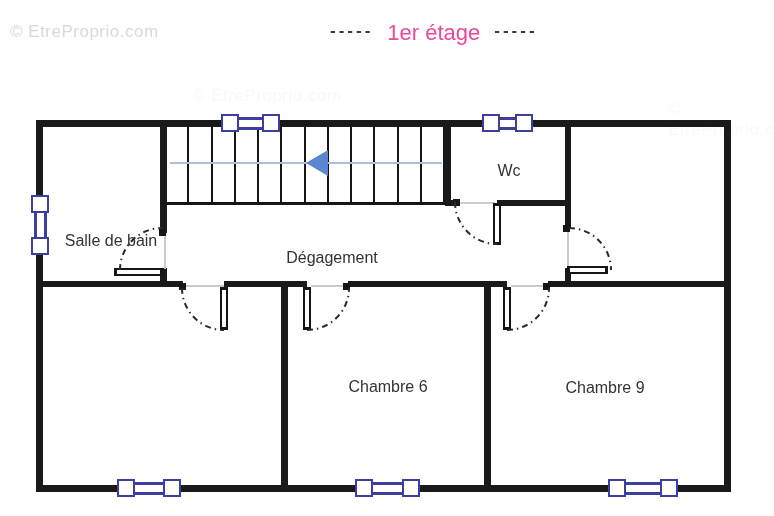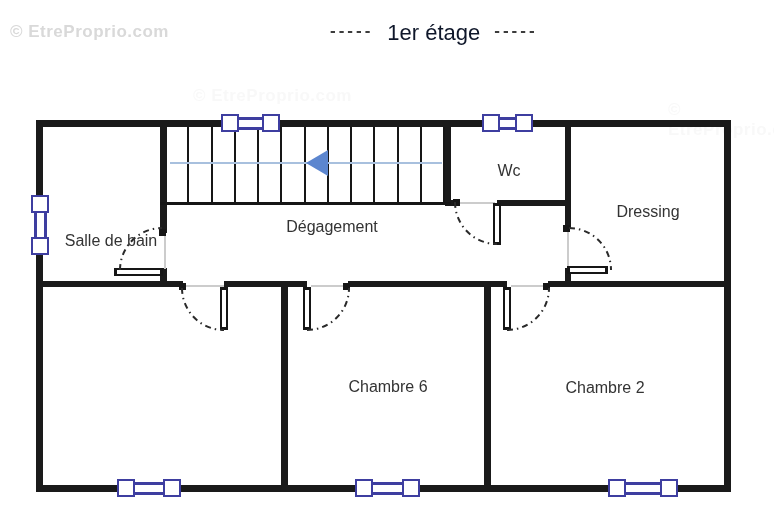--- a/index.html
+++ b/index.html
@@ -10,29 +10,29 @@
     --label:#333333;
     --watermark:#d9d9d9;
   }
   html,body{margin:0;padding:0;background:#ffffff;}
   .canvas{
     position:relative;width:774px;height:516px;background:#ffffff;overflow:hidden;
     font-family:"Liberation Sans","DejaVu Sans",sans-serif;
   }
   .watermark{
     position:absolute;left:10px;top:22px;font-size:17px;color:var(--watermark);
-    letter-spacing:.5px;user-select:none;font-weight:bold;
+    letter-spacing:.5px;user-select:none;
   }
   .watermark.faint{opacity:.30;color:#e9e9e9;}
   .title-row{
     position:absolute;left:330px;top:20px;display:flex;align-items:center;gap:14px;
     color:#2f2f2f;
   }
   .title-dash{font-size:17px;font-weight:700;letter-spacing:3px;color:#3c3c3c;transform:translateY(-2px);}
-  .title-text{font-size:22px;color:#0f172a;}
+  .title-text{font-size:22px;color:#ec4899;}
   .wall{position:absolute;background:var(--wall);}
   .gray-line{position:absolute;background:#cccccc;}
   .marker{position:absolute;width:7px;height:7px;background:#161616;}
   .room-label{
     position:absolute;transform:translate(-50%,-50%);font-size:16px;color:var(--label);
     white-space:nowrap;
   }
   
   .stairs{position:absolute;left:166px;top:127px;width:279px;height:75px;display:flex;}
   .tread{flex:1 1 auto;border-right:2px solid #161616;}
@@ -180,19 +180,18 @@
       <path d="M 120 270 A 42 42 0 0 1 162 228"></path>
       <path d="M 182 288 A 42 42 0 0 0 224 330"></path>
       <path d="M 307 330 A 42 42 0 0 0 349 288"></path>
       <path d="M 507 330 A 42 42 0 0 0 549 288"></path>
       <path d="M 455 202 A 42 42 0 0 0 497 244"></path>
       <path d="M 569 228 A 42 42 0 0 1 611 270"></path>
     </g>
   </svg>
 
   <div class="room-label" style="left:111px;top:241px;">Salle de bain</div>
-  <div class="room-label" style="left:332px;top:227px;">Dégagement</div>
+  <div class="room-label" style="left:332px;top:258px;">Dégagement</div>
   <div class="room-label" style="left:509px;top:171px;">Wc</div>
-  <div class="room-label" style="left:648px;top:212px;">Dressing</div>
   <div class="room-label" style="left:388px;top:387px;">Chambre 6</div>
-  <div class="room-label" style="left:605px;top:388px;">Chambre 2</div>
+  <div class="room-label" style="left:605px;top:388px;">Chambre 9</div>
 
 </div>
 
 </body></html>

